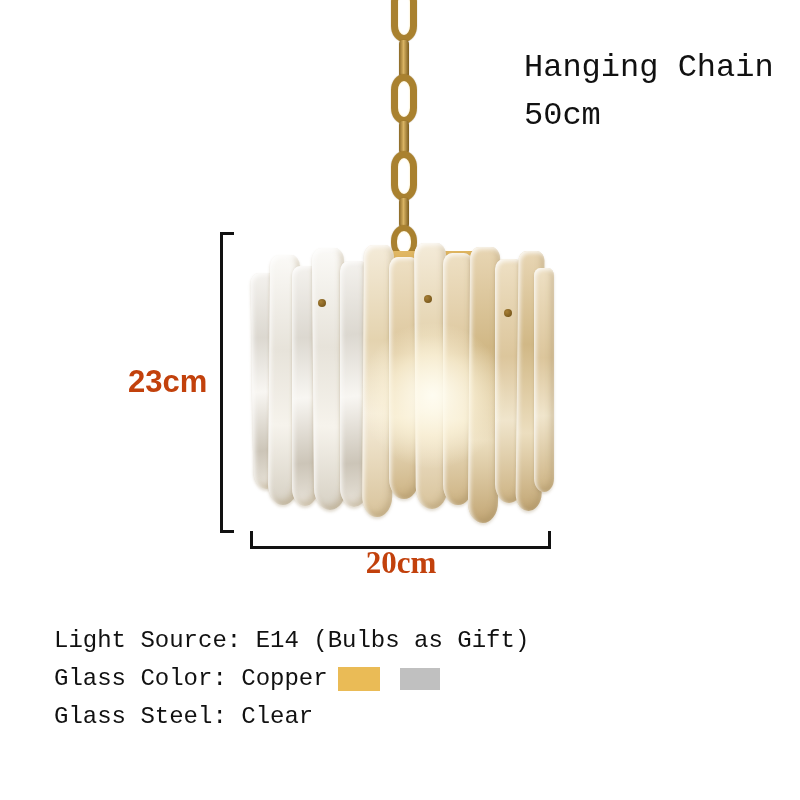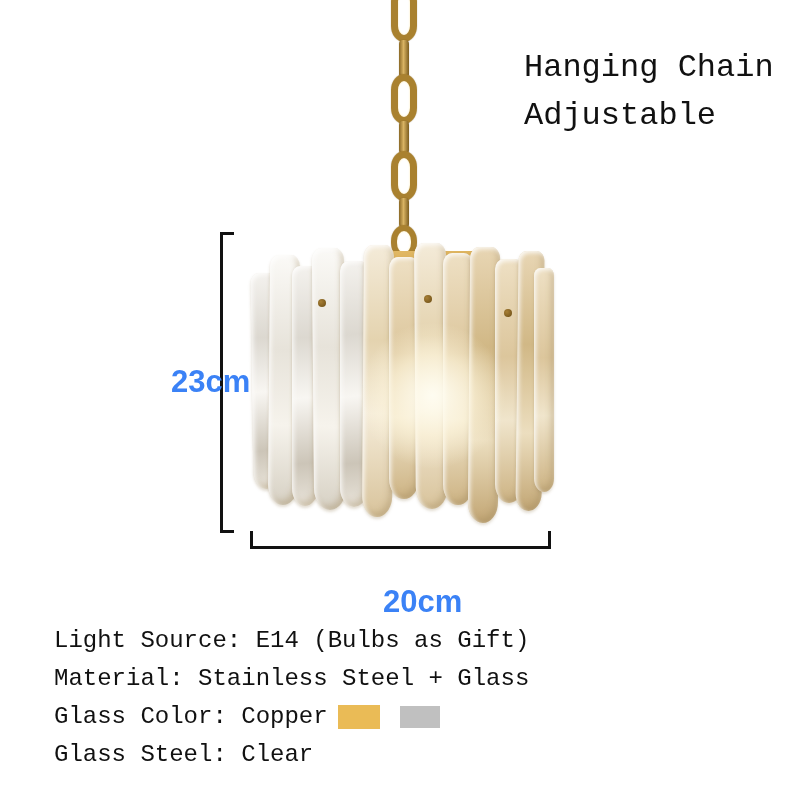--- a/index.html
+++ b/index.html
@@ -60,23 +60,23 @@
   .d1{left:66px;top:56px;} .d2{left:172px;top:52px;} .d3{left:252px;top:66px;}
   .glow{position:absolute;z-index:4;left:83px;top:55px;width:195px;height:195px;
     background:radial-gradient(closest-side,rgba(255,253,242,.96) 0%,rgba(255,247,222,.6) 42%,rgba(255,241,205,0) 75%);}
 
   
   .dim-v{left:220px;top:232px;width:14px;height:301px;box-sizing:border-box;
     border-left:3px solid #111;border-top:3px solid #111;border-bottom:3px solid #111;}
   .dim-h{left:250px;top:531px;width:301px;height:18px;box-sizing:border-box;
     border-bottom:3px solid #111;border-left:3px solid #111;border-right:3px solid #111;}
   .dim-label{font-family:"Liberation Sans","DejaVu Sans",sans-serif;font-weight:700;
-    font-size:31px;color:#3b82f6;white-space:nowrap;margin-left:43px;}
+    font-size:31px;color:#c2410c;white-space:nowrap;}
   .h-label{left:128px;top:364px;}
-  .w-label{left:340px;top:584px;width:122px;text-align:left;}
+  .w-label{left:340px;top:545px;width:122px;text-align:center;font-family:Liberation Serif, serif;}
 
   
   .chain-note{left:524px;top:44px;font-size:32px;line-height:48px;white-space:nowrap;}
   .specs{left:54px;top:622px;font-size:24px;line-height:38px;white-space:nowrap;}
   .spec-line{height:38px;display:flex;align-items:center;}
   .swatch{display:inline-block;vertical-align:middle;}
   .swatch.copper{width:42px;height:24px;background:#EABB56;margin:0 8px 0 10px;}
   .swatch.chrome{width:40px;height:22px;background:#C0C0C0;margin-left:12px;}
 </style>
 </head>
@@ -115,25 +115,24 @@
 </div>
 
 <div class="abs dim-v"></div>
 <div class="abs dim-label h-label">23cm</div>
 
 <div class="abs dim-h"></div>
 <div class="abs dim-label w-label">20cm</div>
 
 <div class="abs chain-note">
   <div>Hanging Chain</div>
-  <div>Adjustable</div>
+  <div>50cm</div>
 </div>
 
 <div class="abs specs">
   <div class="spec-line">Light Source: E14 (Bulbs as Gift)</div>
-  <div class="spec-line">Material: Stainless Steel + Glass</div>
   <div class="spec-line">
     <span>Glass Color: Copper</span>
     <span class="swatch copper"></span>
     <span class="swatch chrome"></span>
   </div>
   <div class="spec-line">Glass Steel: Clear</div>
 </div>
 
 </body></html>

